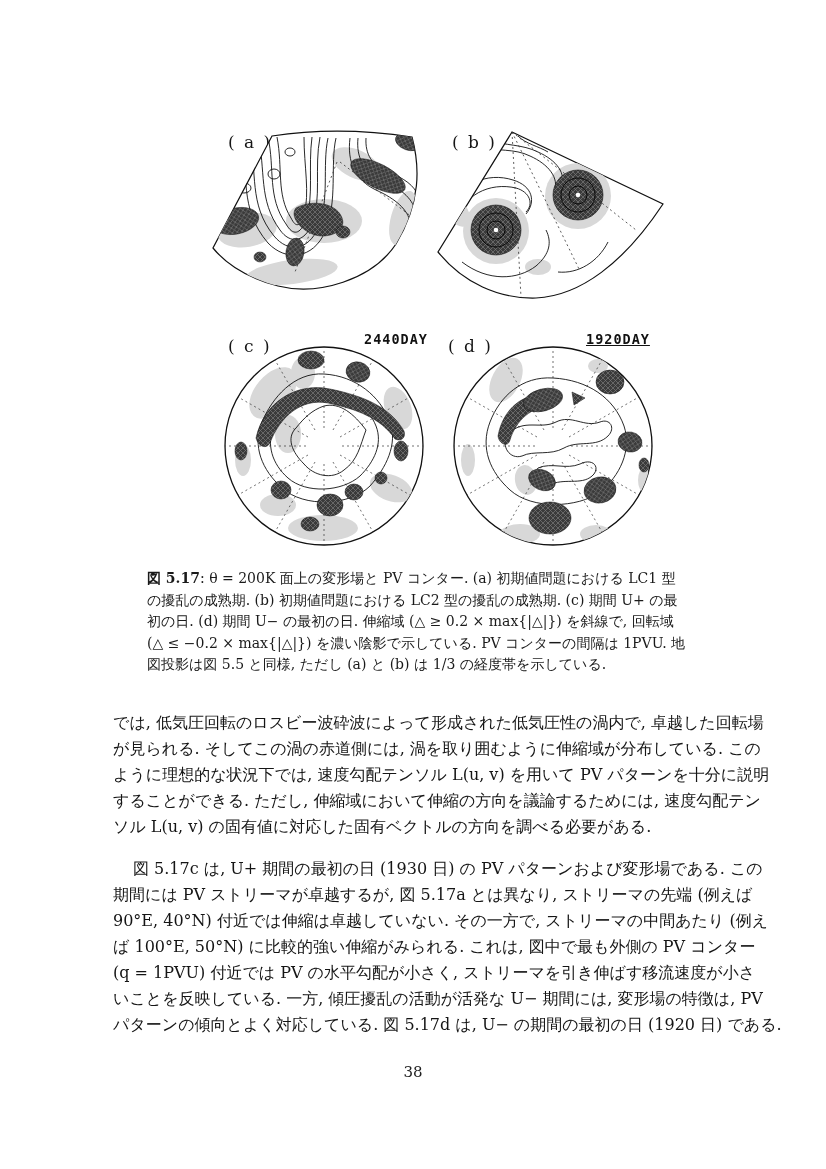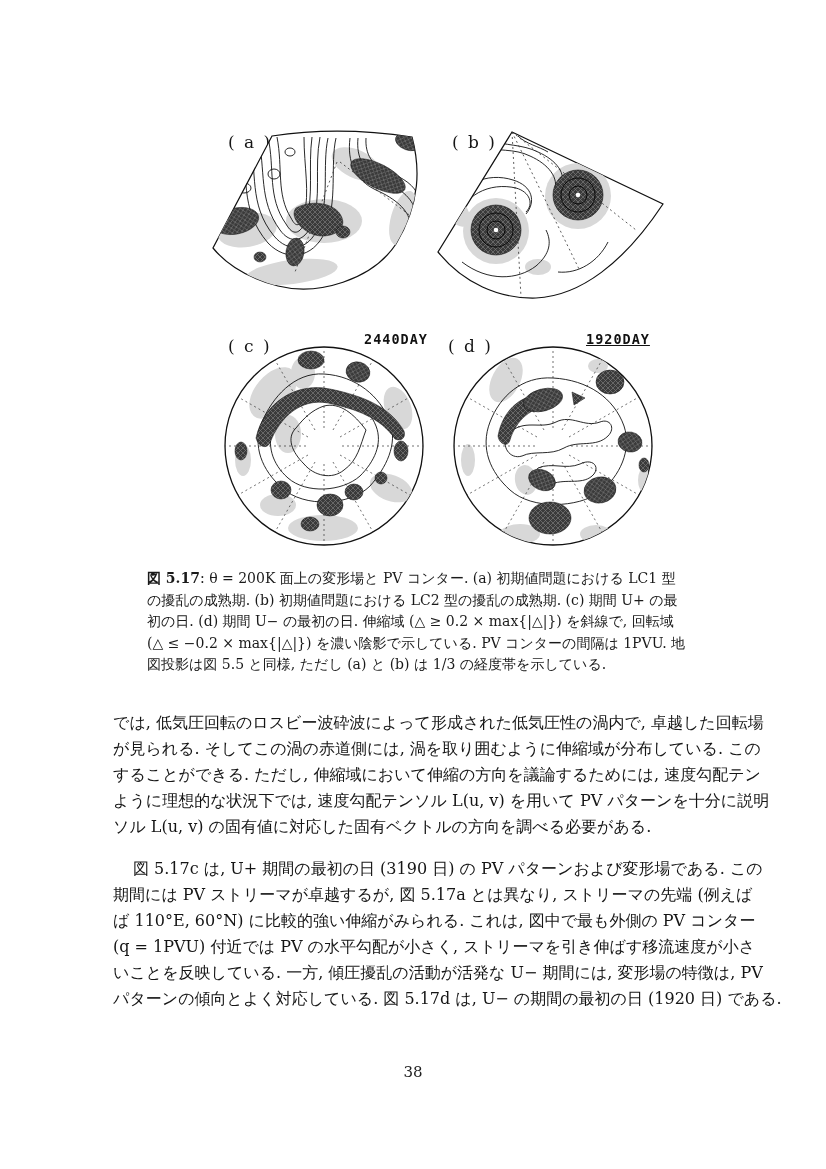--- a/index.html
+++ b/index.html
@@ -278,29 +278,30 @@
     </div>
     <div class="line">の擾乱の成熟期. (b) 初期値問題における LC2 型の擾乱の成熟期. (c) 期間 U+ の最</div>
     <div class="line">初の日. (d) 期間 U− の最初の日. 伸縮域 (△ ≥ 0.2 × max{|△|}) を斜線で, 回転域</div>
     <div class="line">(△ ≤ −0.2 × max{|△|}) を濃い陰影で示している. PV コンターの間隔は 1PVU. 地</div>
     <div class="line">図投影は図 5.5 と同様, ただし (a) と (b) は 1/3 の経度帯を示している.</div>
   </div>
 
   <div class="bodytext p1">
     <div class="line">では, 低気圧回転のロスビー波砕波によって形成された低気圧性の渦内で, 卓越した回転場</div>
     <div class="line">が見られる. そしてこの渦の赤道側には, 渦を取り囲むように伸縮域が分布している. この</div>
+    <div class="line">ように理想的な状況下では, 速度勾配テンソル L(u, v) を用いて PV パターンを十分に説明</div>
     <div class="line">することができる. ただし, 伸縮域において伸縮の方向を議論するためには, 速度勾配テン</div>
-    <div class="line">ように理想的な状況下では, 速度勾配テンソル L(u, v) を用いて PV パターンを十分に説明</div>
     <div class="line">ソル L(u, v) の固有値に対応した固有ベクトルの方向を調べる必要がある.</div>
   </div>
 
   <div class="bodytext p2">
-    <div class="line">図 5.17c は, U+ 期間の最初の日 (3190 日) の PV パターンおよび変形場である. この</div>
+    <div class="line">図 5.17c は, U+ 期間の最初の日 (1930 日) の PV パターンおよび変形場である. この</div>
     <div class="line">期間には PV ストリーマが卓越するが, 図 5.17a とは異なり, ストリーマの先端 (例えば</div>
-    <div class="line">ば 110°E, 60°N) に比較的強い伸縮がみられる. これは, 図中で最も外側の PV コンター</div>
+    <div class="line">90°E, 40°N) 付近では伸縮は卓越していない. その一方で, ストリーマの中間あたり (例え</div>
+    <div class="line">ば 100°E, 50°N) に比較的強い伸縮がみられる. これは, 図中で最も外側の PV コンター</div>
     <div class="line">(q = 1PVU) 付近では PV の水平勾配が小さく, ストリーマを引き伸ばす移流速度が小さ</div>
     <div class="line">いことを反映している. 一方, 傾圧擾乱の活動が活発な U− 期間には, 変形場の特徴は, PV</div>
     <div class="line">パターンの傾向とよく対応している. 図 5.17d は, U− の期間の最初の日 (1920 日) である.</div>
   </div>
 
   <div class="pageno">38</div>
 
 </div>
 
 </body></html>

